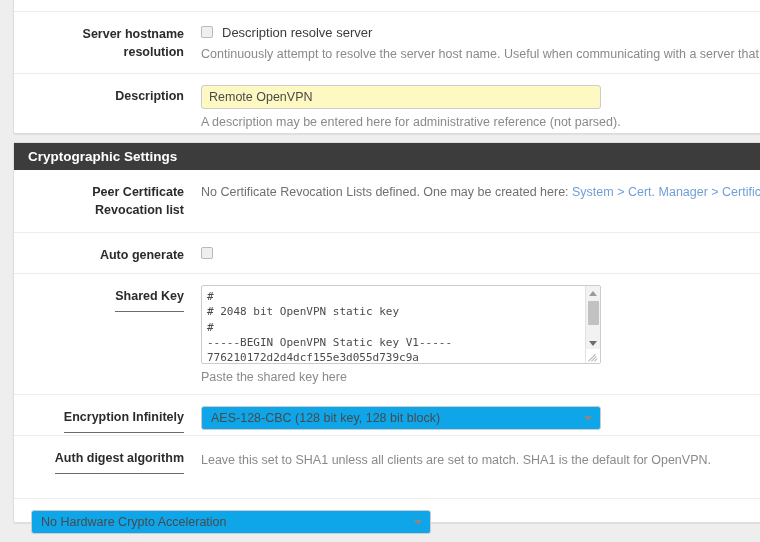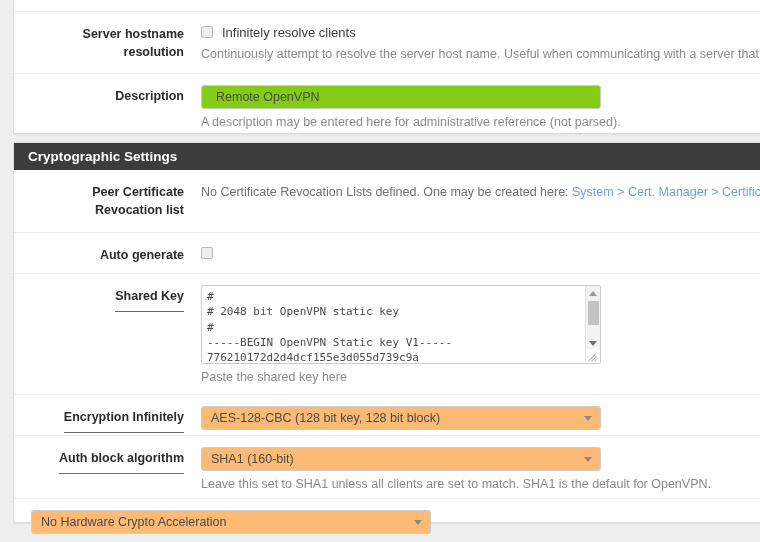--- a/index.html
+++ b/index.html
@@ -115,37 +115,37 @@
     color: #3b3b3b;
     white-space: nowrap;
   }
 
   
   .tinput {
     width: 400px;
     height: 24px;
     border: 1px solid #cccccc;
     border-radius: 3px;
-    background: #84cc16;
+    background: #fef9c3;
     color: #4a4a4a;
     font-family: "Liberation Sans", sans-serif;
     font-size: 12.5px;
-    padding: 0 14px;
+    padding: 0 7px;
     box-sizing: border-box;
     outline: none;
   }
 
   
   .sel {
     position: relative;
     width: 400px;
     height: 24px;
     border: 1px solid #cccccc;
     border-radius: 3px;
-    background: #fdba74;
+    background: #0ea5e9;
     box-sizing: border-box;
   }
   .sel .selval {
     position: absolute;
     left: 9px;
     top: 0;
     right: 26px;
     height: 22px;
     line-height: 22px;
     font-size: 12.5px;
@@ -265,21 +265,21 @@
     </div>
 
     <div class="row" style="height:62px;">
       <div class="lbl">
         <span>Server hostname</span><br>
         <span>resolution</span>
       </div>
       <div class="fld">
         <div class="cbline">
           <span class="cbox"></span>
-          <span class="cblabel">Infinitely resolve clients</span>
+          <span class="cblabel">Description resolve server</span>
         </div>
         <div class="help">Continuously attempt to resolve the server host name. Useful when communicating with a server that is n</div>
       </div>
     </div>
 
     <div class="row" style="height:62px;">
       <div class="lbl">Description</div>
       <div class="fld">
         <input class="tinput" type="text" value="Remote OpenVPN" style="">
         <div class="help">A description may be entered here for administrative reference (not parsed).</div>
@@ -343,27 +343,23 @@
       <div class="fld">
         <div class="sel">
           <span class="selval">AES-128-CBC (128 bit key, 128 bit block)</span>
           <span class="caret"></span>
         </div>
       </div>
     </div>
 
     <div class="row" style="height:63px;">
       <div class="lbl">
-        <span class="hlp">Auth block algorithm</span>
-      </div>
-      <div class="fld">
-        <div class="sel">
-          <span class="selval">SHA1 (160-bit)</span>
-          <span class="caret"></span>
-        </div>
+        <span class="hlp">Auth digest algorithm</span>
+      </div>
+      <div class="fld">
         <div class="help">Leave this set to SHA1 unless all clients are set to match. SHA1 is the default for OpenVPN.</div>
       </div>
     </div>
 
     <div class="row" style="height:44px;">
       <div class="fld">
         <div class="sel">
           <span class="selval">No Hardware Crypto Acceleration</span>
           <span class="caret"></span>
         </div>

